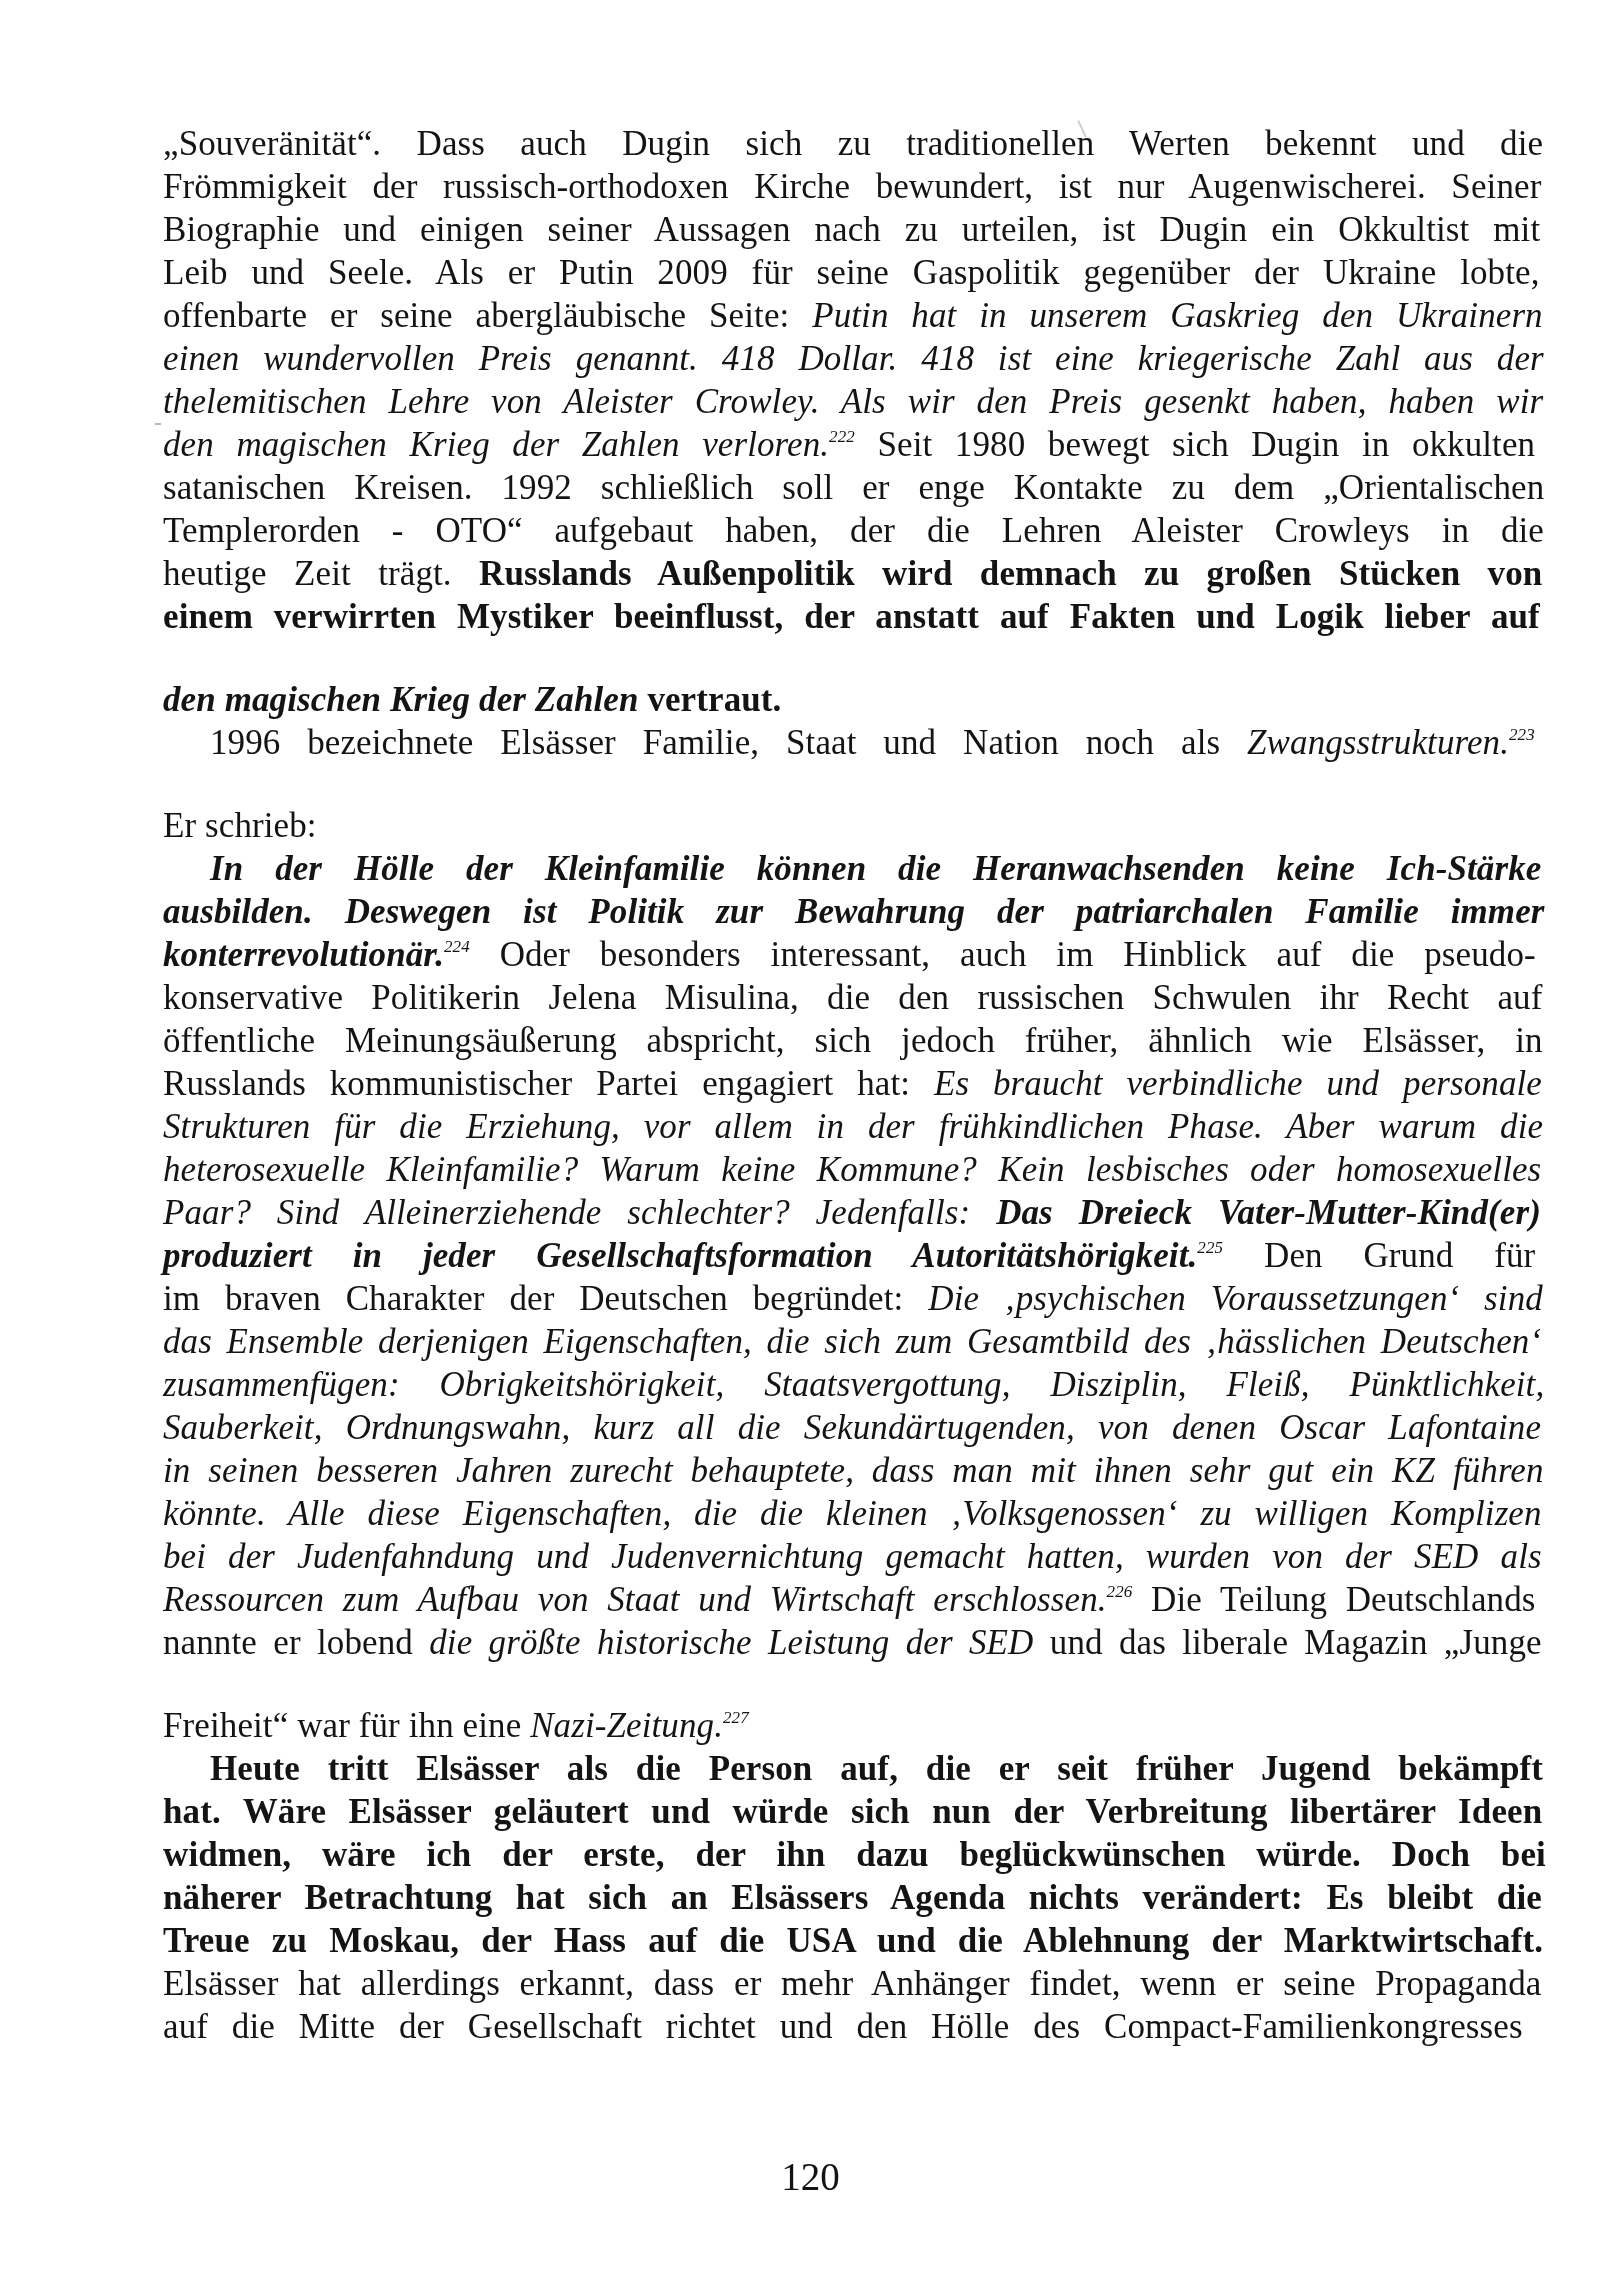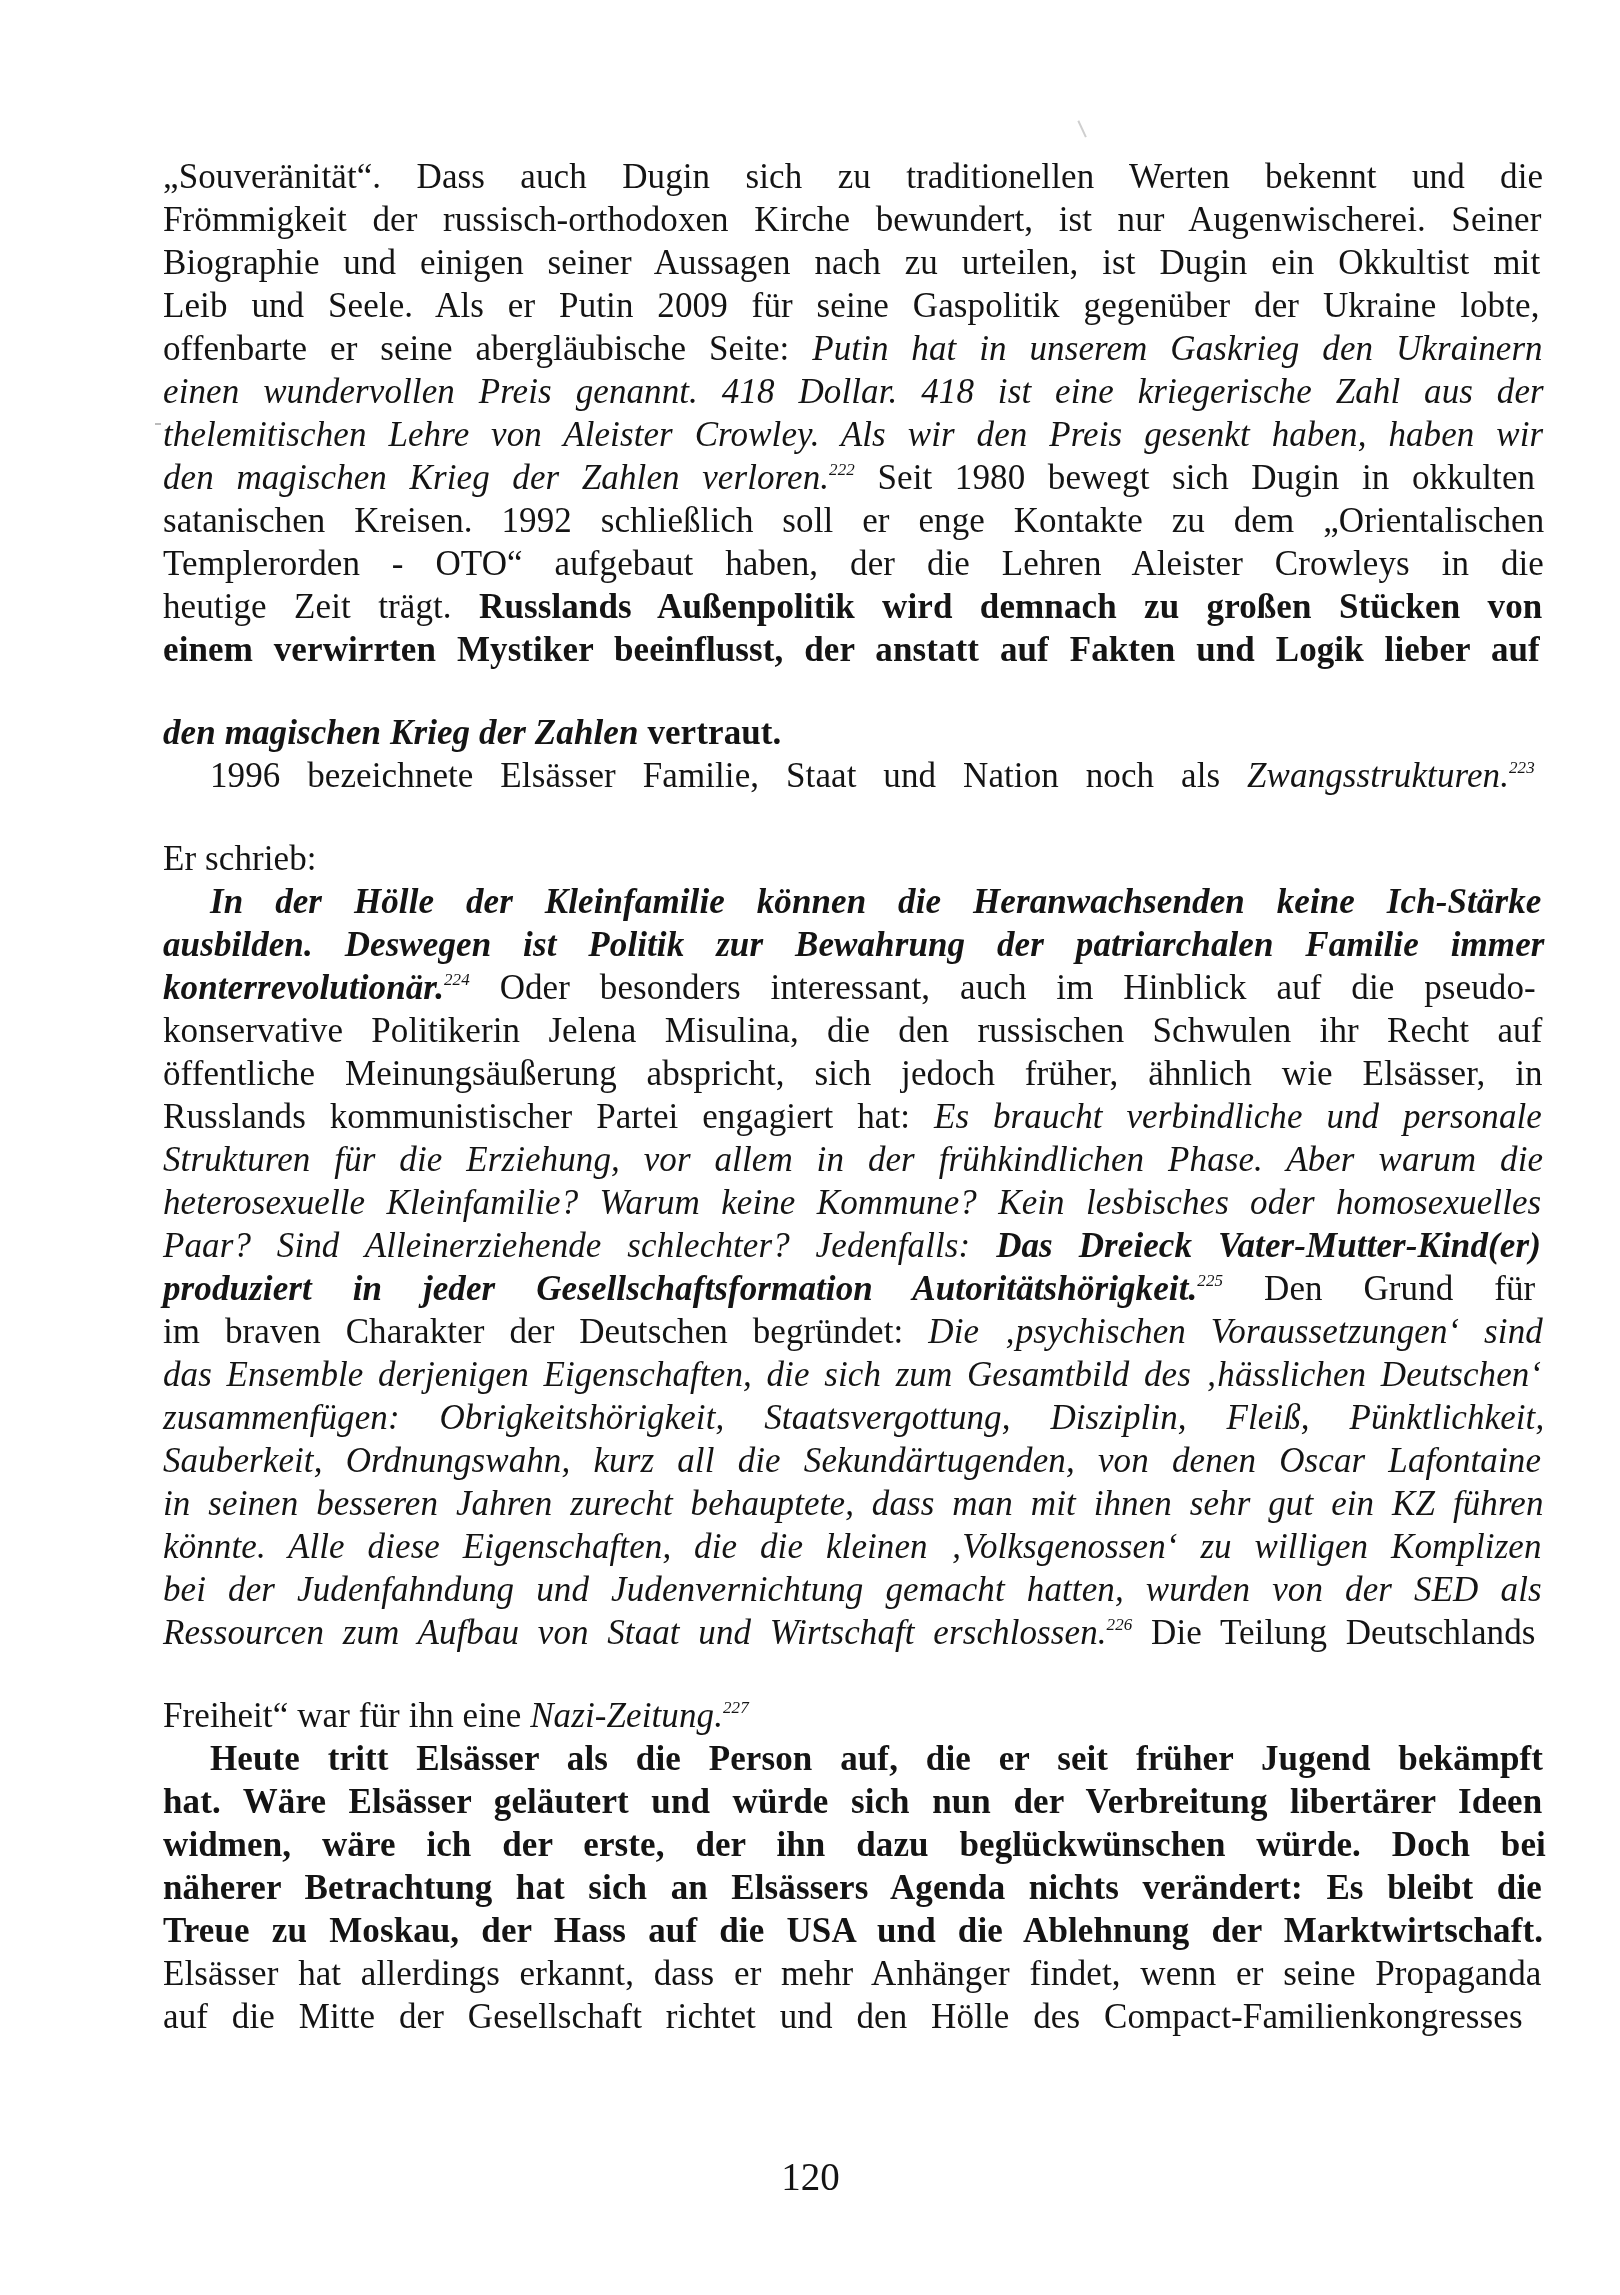--- a/index.html
+++ b/index.html
@@ -52,21 +52,21 @@
     background: #bbbbbb;
   }
 </style>
 </head>
 <body>
 
 <div class="speck"></div>
 <div class="margin-mark"></div>
 
 <div class="page" id="page">
-    <span class="line" style="display: block; text-align-last: left; word-spacing: 26.5px; width: 1393px; box-sizing: border-box; margin-top: 33px;"><span>„Souveränität“. Dass auch Dugin sich zu traditionellen Werten bekennt und die</span></span>
+    <span class="line" style="display: block; text-align-last: left; word-spacing: 26.5px; width: 1393px; box-sizing: border-box;"><span>„Souveränität“. Dass auch Dugin sich zu traditionellen Werten bekennt und die</span></span>
     <span class="line" style="display: block; text-align-last: left; word-spacing: 16.7px; width: 1393px; box-sizing: border-box;"><span>Frömmigkeit der russisch-orthodoxen Kirche bewundert, ist nur Augenwischerei. Seiner</span></span>
     <span class="line" style="display: block; text-align-last: left; word-spacing: 15px; width: 1393px; box-sizing: border-box;"><span>Biographie und einigen seiner Aussagen nach zu urteilen, ist Dugin ein Okkultist mit</span></span>
     <span class="line" style="display: block; text-align-last: left; word-spacing: 15px; width: 1393px; box-sizing: border-box;"><span>Leib und Seele. Als er Putin 2009 für seine Gaspolitik gegenüber der Ukraine lobte,</span></span>
     <span class="line" style="display: block; text-align-last: left; word-spacing: 14px; width: 1393px; box-sizing: border-box;"><span>offenbarte er seine abergläubische Seite: </span><span class="i">Putin hat in unserem Gaskrieg den Ukrainern</span></span>
     <span class="line" style="display: block; text-align-last: left; word-spacing: 15px; width: 1393px; box-sizing: border-box;"><span class="i">einen wundervollen Preis genannt. 418 Dollar. 418 ist eine kriegerische Zahl aus der</span></span>
     <span class="line" style="display: block; text-align-last: left; word-spacing: 13px; width: 1393px; box-sizing: border-box;"><span class="i">thelemitischen Lehre von Aleister Crowley. Als wir den Preis gesenkt haben, haben wir</span></span>
     <span class="line" style="display: block; text-align-last: left; word-spacing: 13.7px; width: 1393px; box-sizing: border-box;"><span class="i">den magischen Krieg der Zahlen verloren.</span><sup>222</sup><span> Seit 1980 bewegt sich Dugin in okkulten</span></span>
     <span class="line" style="display: block; text-align-last: left; word-spacing: 20px; width: 1393px; box-sizing: border-box;"><span>satanischen Kreisen. 1992 schließlich soll er enge Kontakte zu dem „Orientalischen</span></span>
     <span class="line" style="display: block; text-align-last: left; word-spacing: 23px; width: 1393px; box-sizing: border-box;"><span>Templerorden - OTO“ aufgebaut haben, der die Lehren Aleister Crowleys in die</span></span>
     <span class="line" style="display: block; text-align-last: left; word-spacing: 18.5px; width: 1393px; box-sizing: border-box;"><span>heutige Zeit trägt. </span><span class="b">Russlands Außenpolitik wird demnach zu großen Stücken von</span></span>
@@ -85,20 +85,21 @@
     <span class="line" style="display: block; text-align-last: left; word-spacing: 17px; width: 1393px; box-sizing: border-box;"><span class="i">Paar? Sind Alleinerziehende schlechter? Jedenfalls: </span><span class="bi">Das Dreieck Vater-Mutter-Kind(er)</span></span>
     <span class="line" style="display: block; text-align-last: left; word-spacing: 32px; width: 1393px; box-sizing: border-box;"><span class="bi">produziert in jeder Gesellschaftsformation Autoritätshörigkeit.</span><sup>225</sup><span> Den Grund für</span></span>
     <span class="line" style="display: block; text-align-last: left; word-spacing: 16px; width: 1393px; box-sizing: border-box;"><span>im braven Charakter der Deutschen begründet: </span><span class="i">Die ‚psychischen Voraussetzungen‘ sind</span></span>
     <span class="line" style="display: block; text-align-last: left; word-spacing: 5.8px; width: 1393px; box-sizing: border-box;"><span class="i">das Ensemble derjenigen Eigenschaften, die sich zum Gesamtbild des ‚hässlichen Deutschen‘</span></span>
     <span class="line" style="display: block; text-align-last: left; word-spacing: 31px; width: 1393px; box-sizing: border-box;"><span class="i">zusammenfügen: Obrigkeitshörigkeit, Staatsvergottung, Disziplin, Fleiß, Pünktlichkeit,</span></span>
     <span class="line" style="display: block; text-align-last: left; word-spacing: 14.3px; width: 1393px; box-sizing: border-box;"><span class="i">Sauberkeit, Ordnungswahn, kurz all die Sekundärtugenden, von denen Oscar Lafontaine</span></span>
     <span class="line" style="display: block; text-align-last: left; word-spacing: 9px; width: 1393px; box-sizing: border-box;"><span class="i">in seinen besseren Jahren zurecht behauptete, dass man mit ihnen sehr gut ein KZ führen</span></span>
     <span class="line" style="display: block; text-align-last: left; word-spacing: 14px; width: 1393px; box-sizing: border-box;"><span class="i">könnte. Alle diese Eigenschaften, die die kleinen ‚Volksgenossen‘ zu willigen Komplizen</span></span>
     <span class="line" style="display: block; text-align-last: left; word-spacing: 13.2px; width: 1393px; box-sizing: border-box;"><span class="i">bei der Judenfahndung und Judenvernichtung gemacht hatten, wurden von der SED als</span></span>
     <span class="line" style="display: block; text-align-last: left; word-spacing: 9.8px; width: 1393px; box-sizing: border-box;"><span class="i">Ressourcen zum Aufbau von Staat und Wirtschaft erschlossen.</span><sup>226</sup><span> Die Teilung Deutschlands</span></span>
+    <span class="line" style="display: block; text-align-last: left; word-spacing: 7.5px; width: 1393px; box-sizing: border-box;"><span>nannte er lobend </span><span class="i">die größte historische Leistung der SED</span><span> und das liberale Magazin „Junge</span></span>
     <span class="line last" style="display: block; text-align-last: left; width: 1393px; box-sizing: border-box;"><span>Freiheit“ war für ihn eine </span><span class="i">Nazi-Zeitung.</span><sup>227</sup></span>
     <span class="line indent" style="display: block; text-align-last: left; word-spacing: 19px; width: 1393px; box-sizing: border-box;"><span class="b">Heute tritt Elsässer als die Person auf, die er seit früher Jugend bekämpft</span></span>
     <span class="line" style="display: block; text-align-last: left; word-spacing: 13.7px; width: 1393px; box-sizing: border-box;"><span class="b">hat. Wäre Elsässer geläutert und würde sich nun der Verbreitung libertärer Ideen</span></span>
     <span class="line" style="display: block; text-align-last: left; word-spacing: 22px; width: 1393px; box-sizing: border-box;"><span class="b">widmen, wäre ich der erste, der ihn dazu beglückwünschen würde. Doch bei</span></span>
     <span class="line" style="display: block; text-align-last: left; word-spacing: 14.7px; width: 1393px; box-sizing: border-box;"><span class="b">näherer Betrachtung hat sich an Elsässers Agenda nichts verändert: Es bleibt die</span></span>
     <span class="line" style="display: block; text-align-last: left; word-spacing: 13.3px; width: 1393px; box-sizing: border-box;"><span class="b">Treue zu Moskau, der Hass auf die USA und die Ablehnung der Marktwirtschaft.</span></span>
     <span class="line" style="display: block; text-align-last: left; word-spacing: 10.8px; width: 1393px; box-sizing: border-box;"><span>Elsässer hat allerdings erkannt, dass er mehr Anhänger findet, wenn er seine Propaganda</span></span>
     <span class="line" style="display: block; text-align-last: left; word-spacing: 15px; width: 1393px; box-sizing: border-box;"><span>auf die Mitte der Gesellschaft richtet und den Hölle des Compact-Familienkongresses</span></span>
   </div>
 

